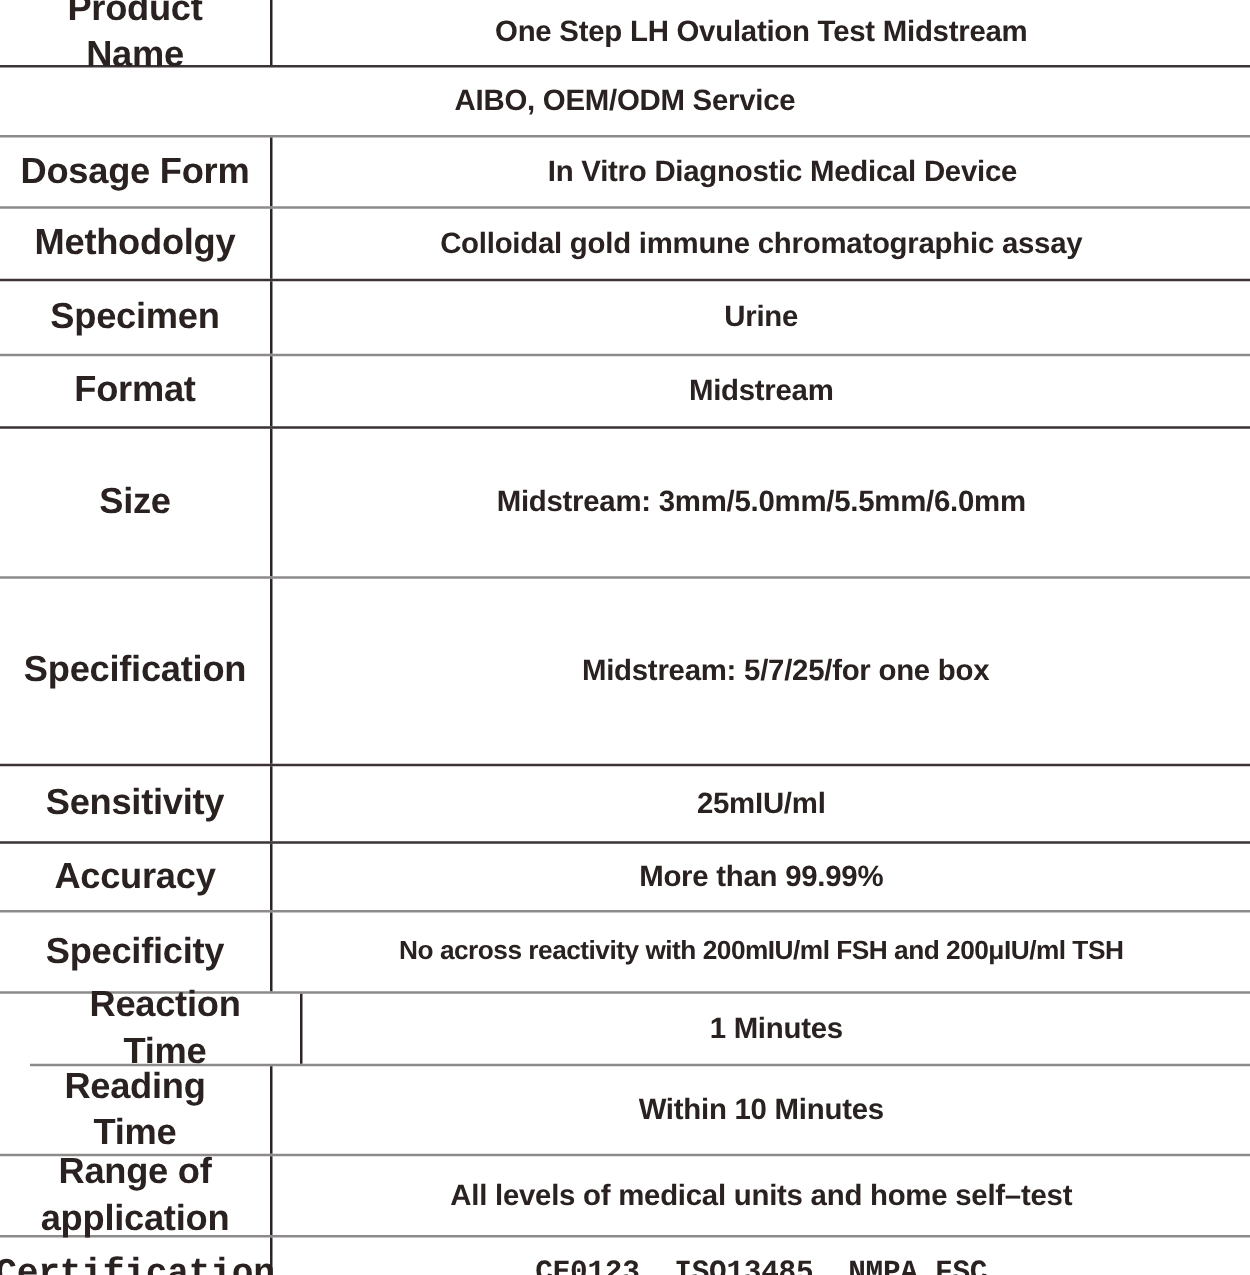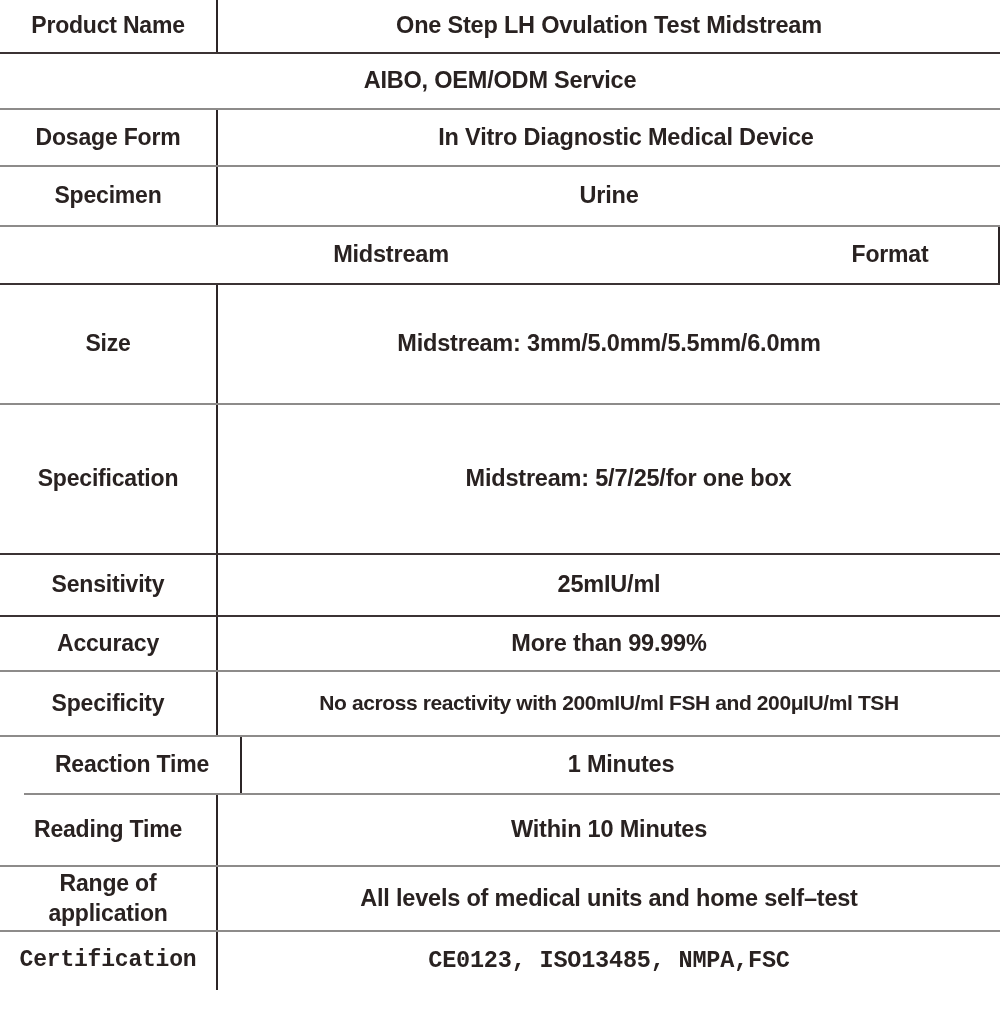--- a/index.html
+++ b/index.html
@@ -40,21 +40,21 @@
     text-align: center;
     font-weight: bold;
     color: #292221;
     letter-spacing: -0.2px;
   }
   .cell.label {
     width: 218px;
     flex: none;
     box-sizing: border-box;
     border-right: 2px solid #2c2526;
-    font-size: 23px;
+    font-size: 29px;
     line-height: 1.28;
     padding: 0 16px;
   }
   .cell.value {
     flex: 1;
     font-size: 23.5px;
     line-height: 1.25;
     padding: 12px 12px;
   }
   
@@ -87,27 +87,31 @@
       <div class="cell label">Product Name</div>
       <div class="cell value">One Step LH Ovulation Test Midstream</div>
     </div>
     <div class="row row-2">
       <div class="cell value">AIBO, OEM/ODM Service</div>
     </div>
     <div class="row row-3">
       <div class="cell label">Dosage Form</div>
       <div class="cell value">In Vitro Diagnostic Medical Device</div>
     </div>
+    <div class="row row-4 dark-sep">
+      <div class="cell label">Methodolgy</div>
+      <div class="cell value">Colloidal gold immune chromatographic assay</div>
+    </div>
     <div class="row row-5">
       <div class="cell label">Specimen</div>
       <div class="cell value">Urine</div>
     </div>
     <div class="row row-6 dark-sep">
+      <div class="cell label">Format</div>
       <div class="cell value">Midstream</div>
-      <div class="cell label">Format</div>
     </div>
     <div class="row row-7">
       <div class="cell label">Size</div>
       <div class="cell value">Midstream: 3mm/5.0mm/5.5mm/6.0mm</div>
     </div>
     <div class="row row-8 dark-sep">
       <div class="cell label">Specification</div>
       <div class="cell value">Midstream: 5/7/25/for one box</div>
     </div>
     <div class="row row-9 dark-sep">

